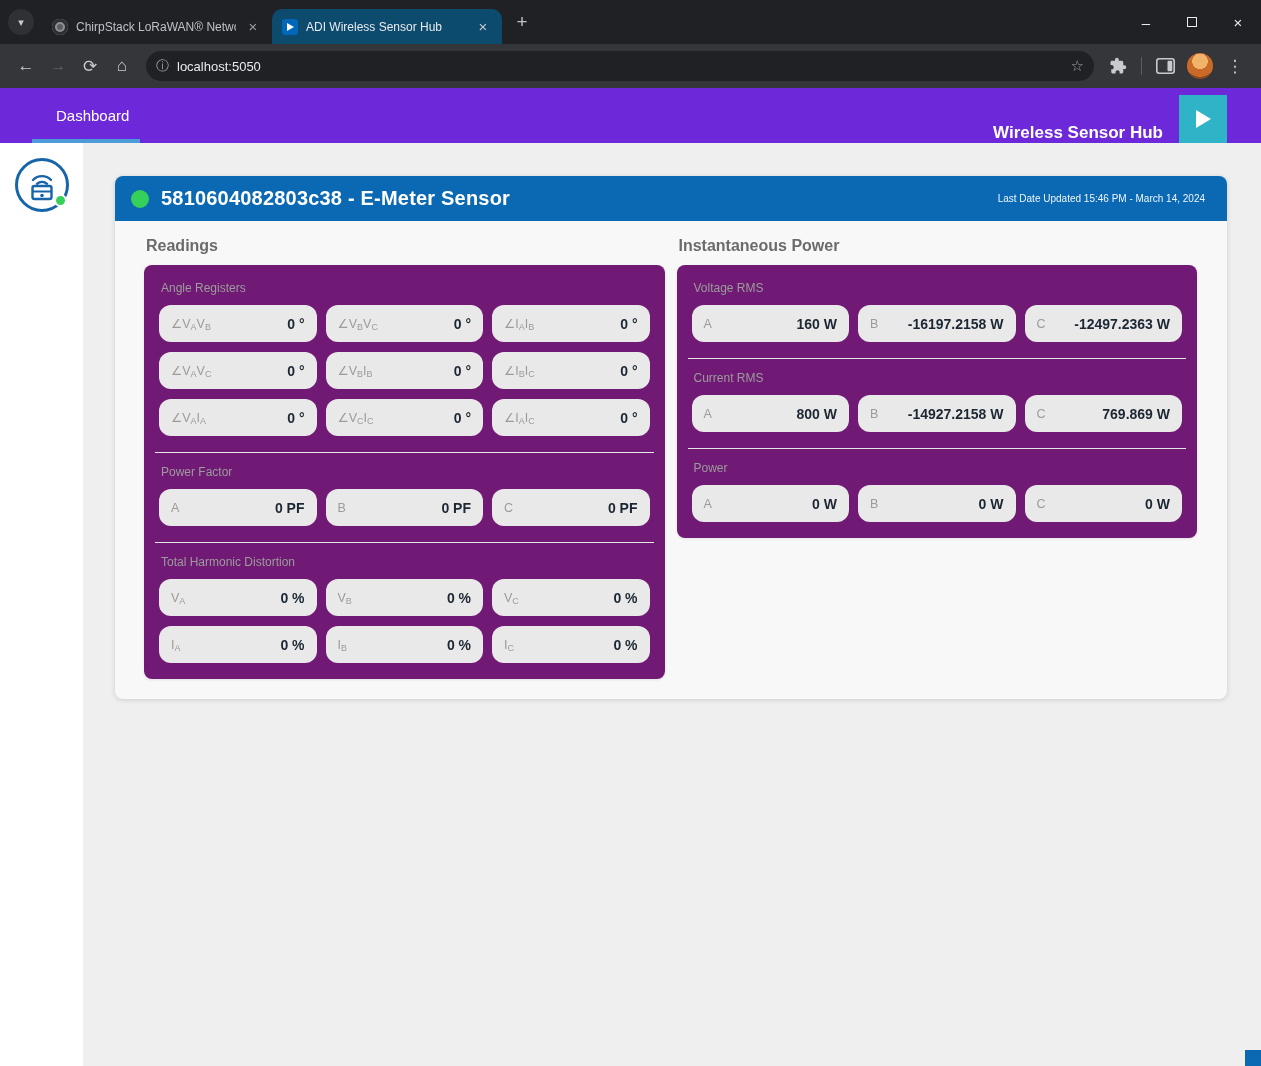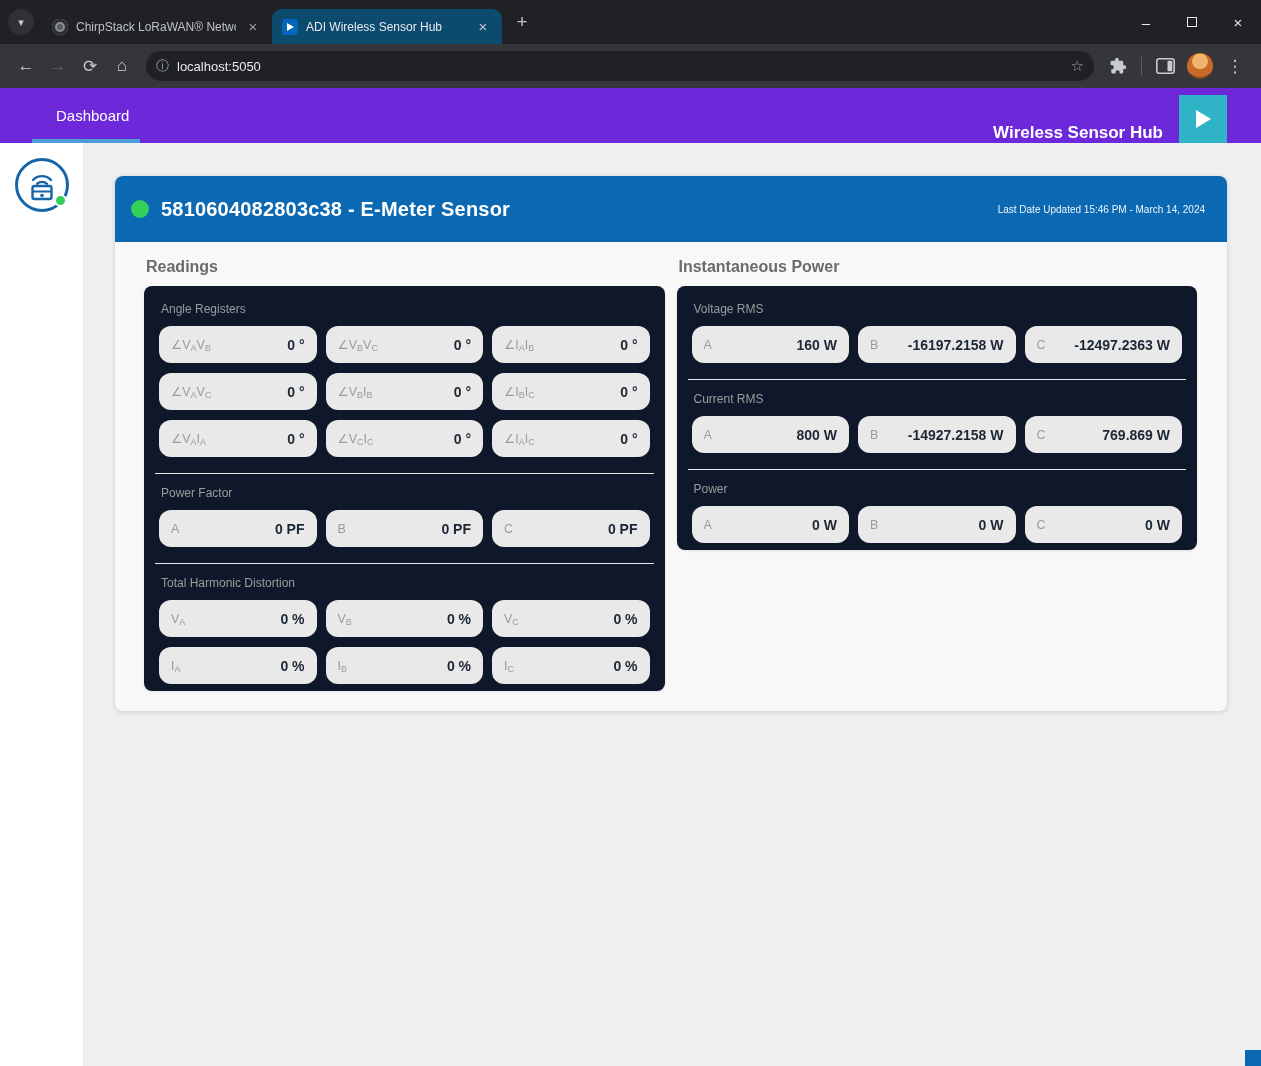--- a/index.html
+++ b/index.html
@@ -49,29 +49,29 @@
 
   
   .app-body { display:flex; height:923px; }
   .sidebar { width:83px; background:#fff; flex:0 0 83px; display:flex; justify-content:center; padding-top:15px; }
   .device-nav-icon { width:54px; height:54px; border-radius:50%; border:3px solid #1565a8; position:relative; background:#fff; cursor:pointer;}
   .device-nav-icon .dot { position:absolute; right:-1px; bottom:2px; width:13px; height:13px; border-radius:50%;
     background:#35d05a; border:2px solid #fff; }
   .content { flex:1; padding:33px 34px 0 32px; }
 
   .device-card { background:#f8f8f8; border-radius:8px; box-shadow:0 1px 5px rgba(0,0,0,.15); overflow:hidden; }
-  .device-card-header { height:66px; background:#0b69b3; display:flex; align-items:center; padding:0 22px 0 16px; }
+  .device-card-header { height:45px; background:#0b69b3; display:flex; align-items:center; padding:0 22px 0 16px; }
   .status-dot { width:18px; height:18px; border-radius:50%; background:#35d05a; flex:0 0 18px; }
   .device-title { color:#fff; font-size:20px; font-weight:700; margin-left:12px; letter-spacing:.2px;}
   .last-updated { margin-left:auto; color:#eef5fb; font-size:10px; }
 
   .device-card-body { display:flex; gap:12px; padding:16px 30px 20px 29px; align-items:flex-start;justify-content:center; }
   .col { flex:1; min-width:0; }
   .col h2 { font-size:16px; font-weight:700; color:#6b6b6b; margin:0 0 10px 2px; }
-  .inner-card { background:#0f172a; border-radius:8px; box-shadow:0 1px 3px rgba(0,0,0,.09); padding:12px 15px 7px 15px; }
+  .inner-card { background:#701a75; border-radius:8px; box-shadow:0 1px 3px rgba(0,0,0,.09); padding:12px 15px 16px 15px; }
   .group-label { font-size:12px; color:#9c9c9c; margin:4px 0 10px 2px; }
   .pill-grid { display:grid; grid-template-columns:repeat(3,1fr); gap:10px 9px; }
   .pill { height:37px; background:#e9e9e9; border-radius:12px; display:flex; align-items:center;
     justify-content:space-between; padding:0 12px; min-width:0;}
   .pill-label { font-size:12.5px; color:#9b9b9b; white-space:nowrap; }
   .pill-label sub { font-size:9px; vertical-align:-2px; line-height:0; }
   .pill-value { font-size:14px; font-weight:700; color:#1c2733; white-space:nowrap; margin-left:6px;}
   .group-divider { height:1px; background:#e7e7e7; margin:16px -4px 12px -4px; border:0; }
 
   .corner-accent { position:fixed; right:0; bottom:0; width:16px; height:16px; background:#0b69b3; }

